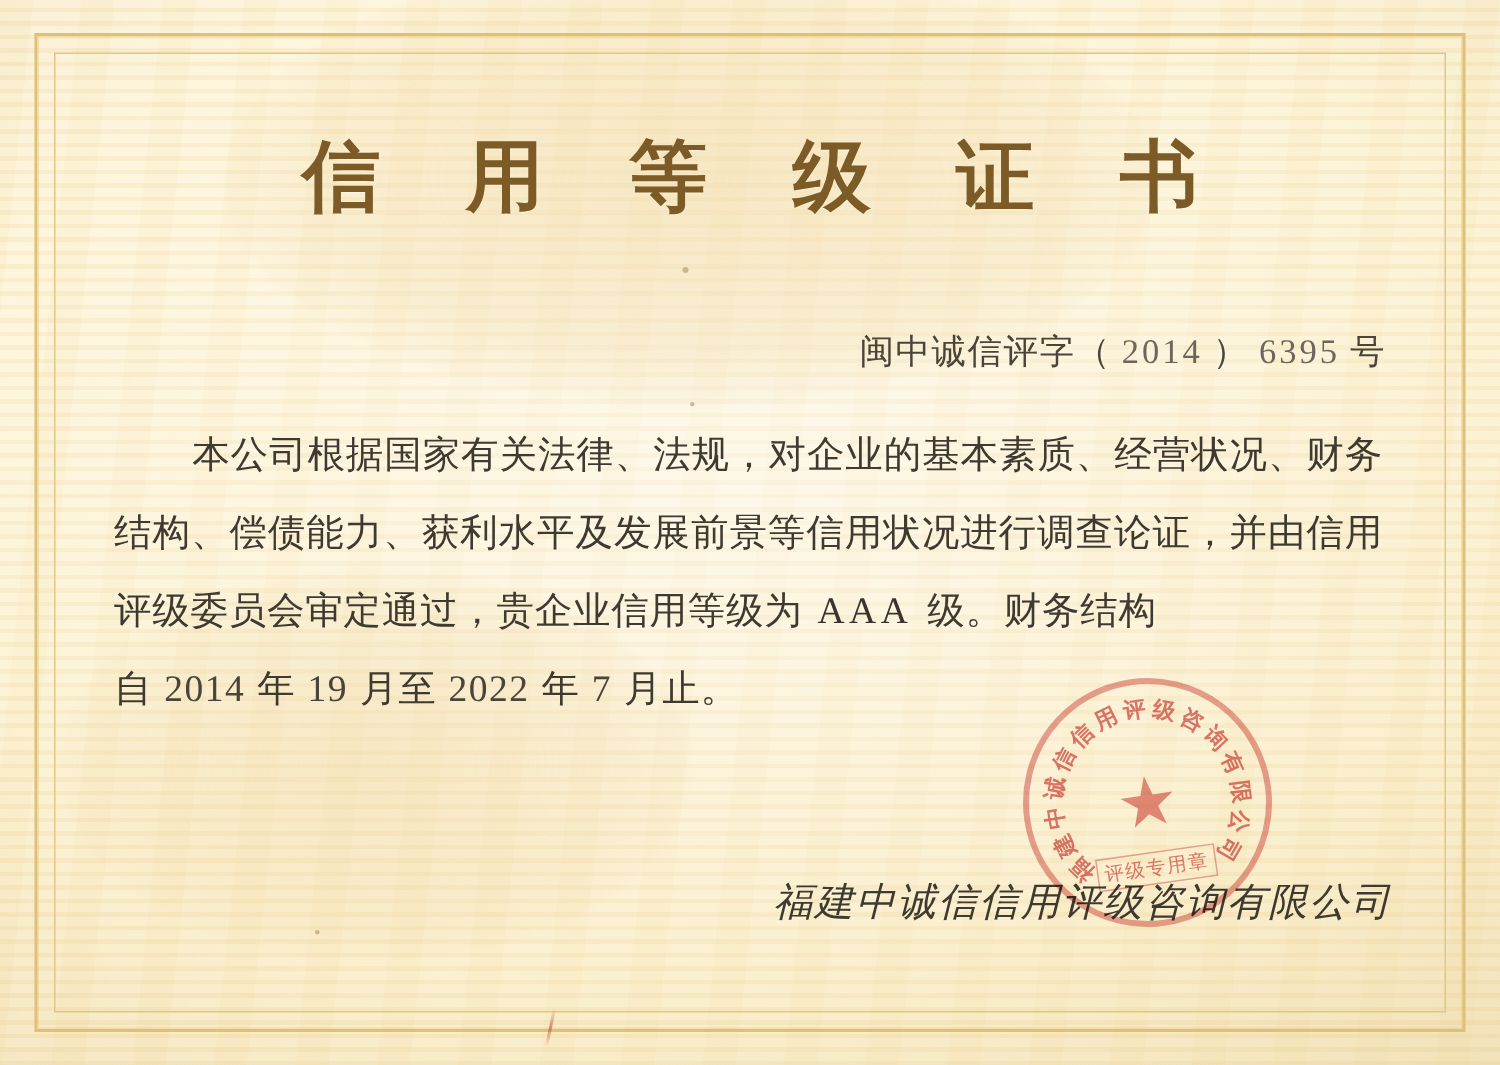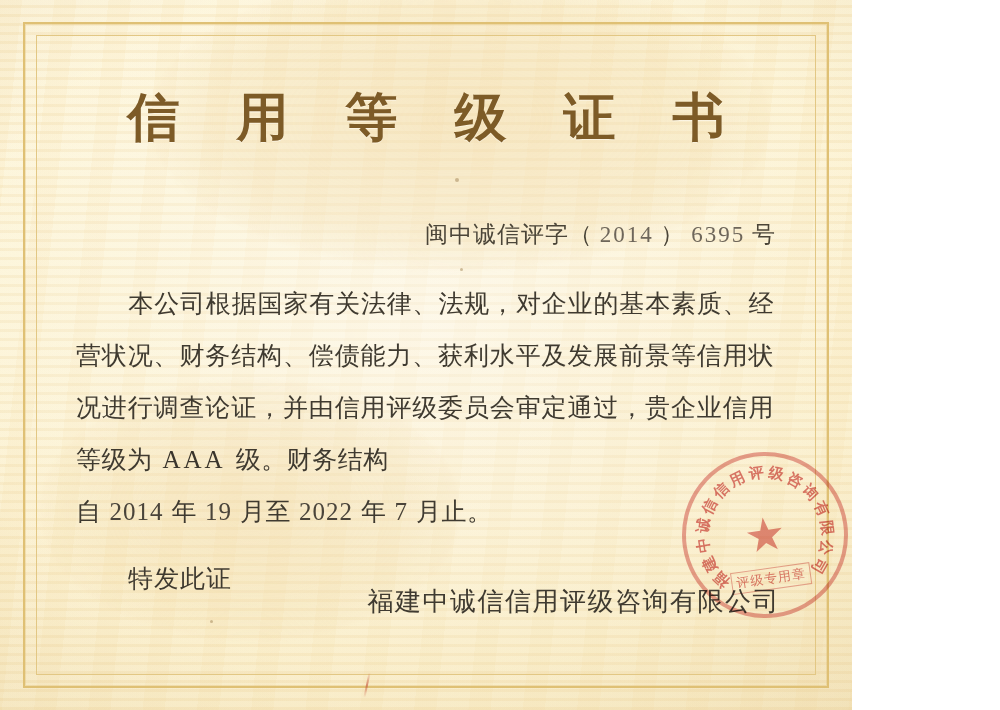--- a/index.html
+++ b/index.html
@@ -10,21 +10,21 @@
   body {
     width: 1000px;
     height: 710px;
     overflow: hidden;
     font-family: "Liberation Serif", "DejaVu Serif", serif;
   }
 
   
   .certificate {
     position: relative;
-    width: 852px;
+    width: 1000px;
     height: 710px;
     box-sizing: border-box;
     background:
       
       radial-gradient(ellipse 120% 110% at 50% 45%,
         rgba(255,255,255,0.55) 0%,
         rgba(255,252,235,0.25) 45%,
         rgba(214,186,132,0.30) 88%,
         rgba(190,160,105,0.45) 100%),
       
@@ -156,20 +156,21 @@
     position: absolute;
     right: 36px;
     bottom: 56px;
     text-align: right;
   }
   .issuer {
     font-size: 26px;
     color: #3f3a30;
     letter-spacing: 1.5px;
     white-space: nowrap;
+    font-style: italic;
   }
   .issue-date {
     margin-top: 18px;
     margin-right: 16px;
     font-size: 25px;
     color: #4a443a;
     letter-spacing: 3px;
     white-space: nowrap;
   }
 
@@ -266,21 +267,20 @@
       <span>）</span>
       <span class="num">6395</span>
       <span>号</span>
     </div>
 
     <div class="body-text">
       <span class="indent"></span><span>本公司根据国家有关法律、法规，对企业的基本素质、经营状况、财务结构、偿债能力、获利水平及发展前景等信用状况进行调查论证，并由信用评级委员会审定通过，贵企业信用等级为</span><span class="grade">AAA</span><span>级。财务结构</span><br>
       <span>自</span><span class="inline-val">2014</span><span>年</span><span class="inline-val">19</span><span>月至</span><span class="inline-val">2022</span><span>年</span><span class="inline-val">7</span><span>月止。</span>
     </div>
 
-    <div class="special-note">特发此证</div>
 
     <div class="sign-block">
       <div class="issuer">福建中诚信信用评级咨询有限公司</div>
     </div>
   </div>
 
   <div class="seal">
     <div class="ring-text" id="sealRing">
         <span style="transform: rotate(-128deg) translate(0px, -62px) rotate(0deg) translate(-50%, -50%);">福</span>
         <span style="transform: rotate(-109.714deg) translate(0px, -62px) rotate(0deg) translate(-50%, -50%);">建</span>

